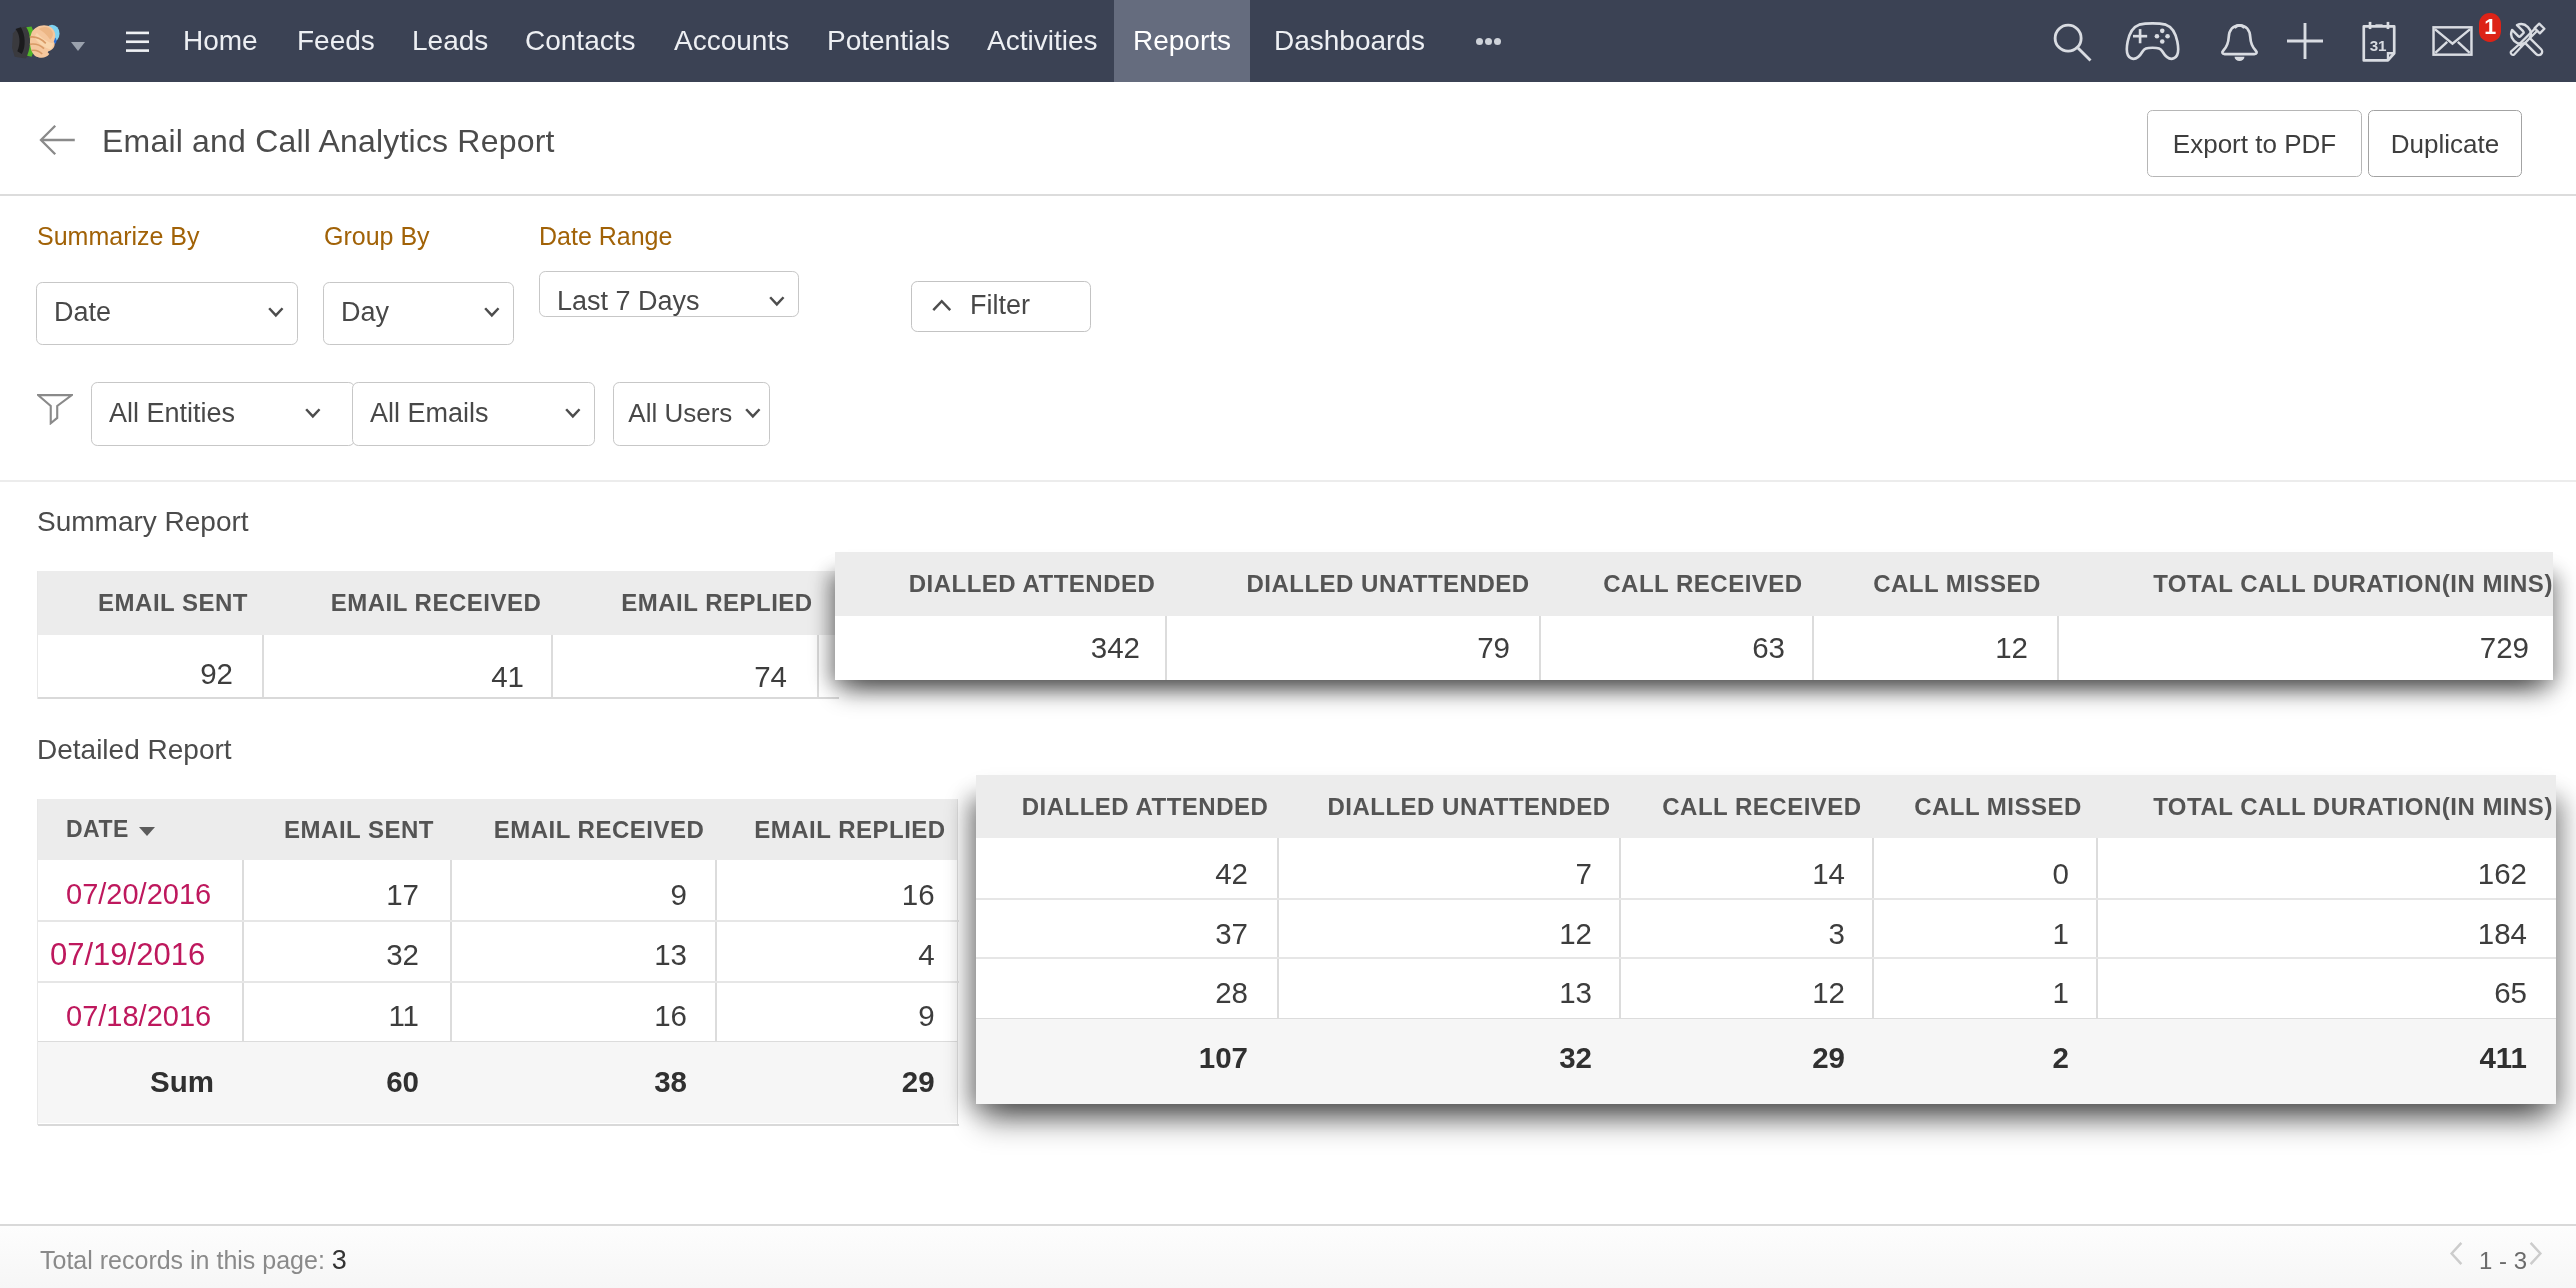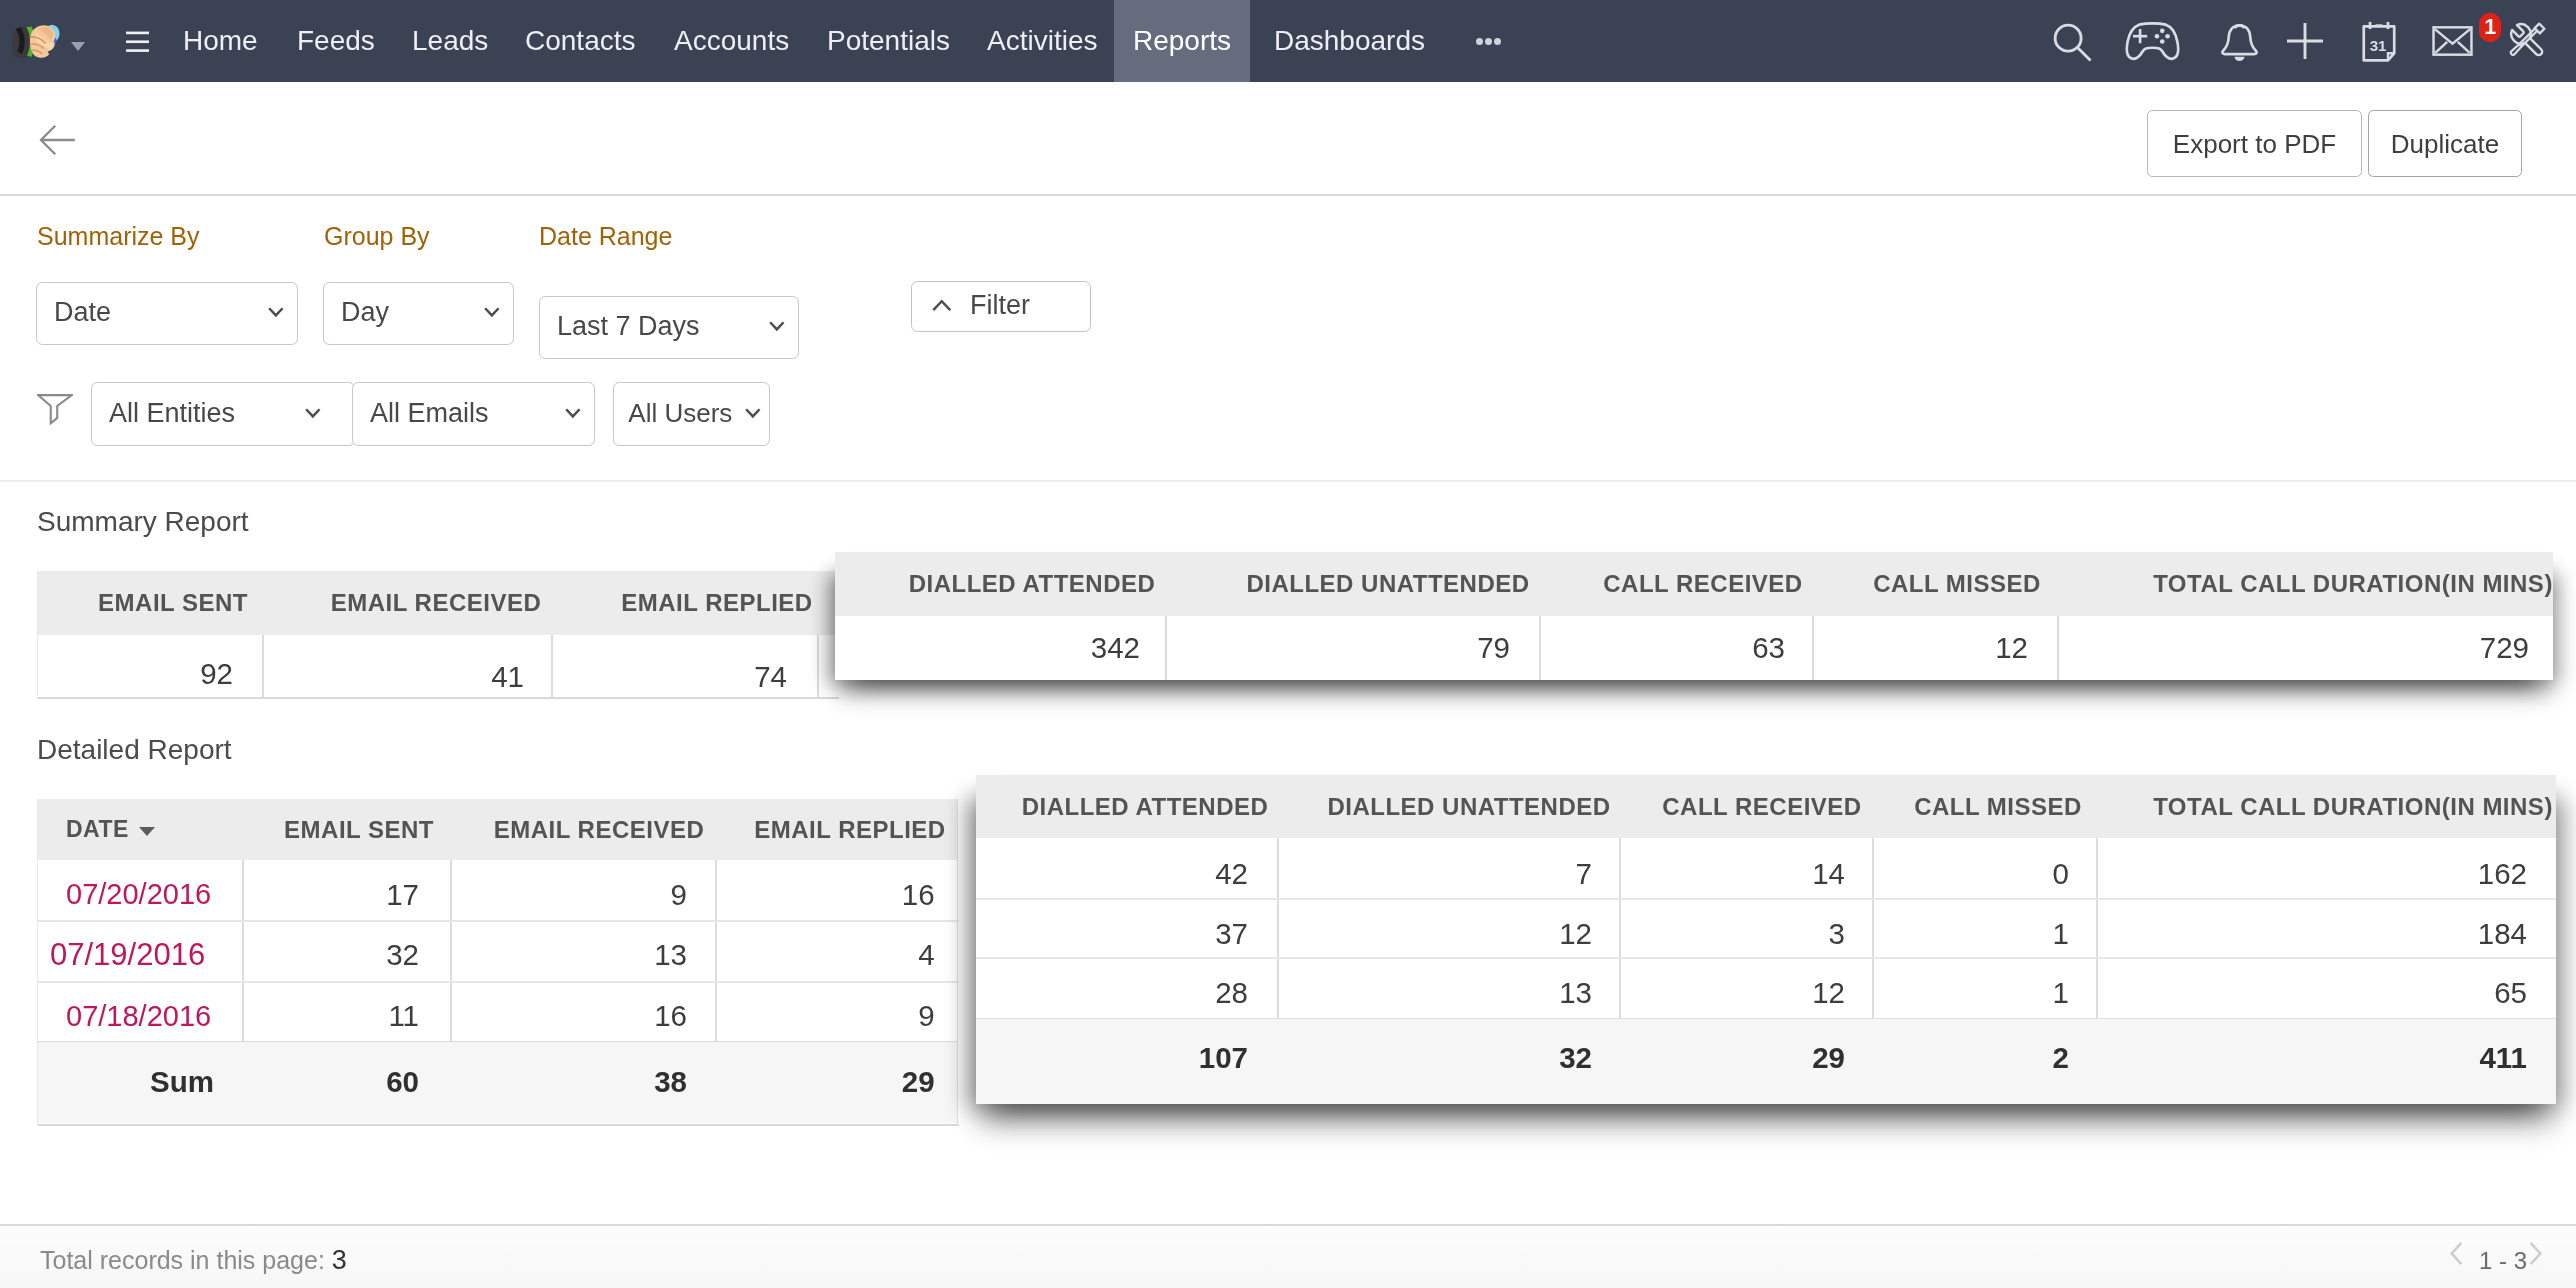--- a/index.html
+++ b/index.html
@@ -118,39 +118,40 @@
 <path d="M19.2 1.6 L22.4 4.8 L19.6 7.6 L16.4 4.4 Z" stroke="#d9dce2" stroke-width="1.4" fill="none" stroke-linejoin="round"></path>
 <path d="M18 6 L8.2 15.8" stroke="#d9dce2" stroke-width="1.4" fill="none"></path>
 <path d="M16.6 4.6 L7 14.2" stroke="#d9dce2" stroke-width="1.4" fill="none"></path>
 <path d="M7 14.2 L8.2 15.8 L3.8 20.6 A1.4 1.4 0 0 1 1.8 18.8 L7 14.2 Z" stroke="#d9dce2" stroke-width="1.4" fill="none" stroke-linejoin="round"></path>
 </svg>
 </div>
 <svg class="abs" style="left:39px;top:124px" width="36" height="32" viewBox="0 0 40 36">
 <line x1="2" y1="18" x2="40" y2="18" stroke="#8a8a8a" stroke-width="2.6"></line>
 <path d="M18 2 L2 18 L18 34" stroke="#8a8a8a" stroke-width="2.6" fill="none"></path>
 </svg>
+<span class="title">Email and Call Analytics Report</span>
 <div class="btn" style="left:2147px;width:215px;">Export to PDF</div>
 <div class="btn" style="left:2368px;width:154px;border-color:#a3a3a3;">Duplicate</div>
 <div class="hline" style="top:194px"></div>
 <span class="flabel" style="left:37px">Summarize By</span>
 <span class="flabel" style="left:324px">Group By</span>
 <span class="flabel" style="left:539px">Date Range</span>
 <div class="sel" style="left:36px;top:282px;width:262px;height:63px">
       <span class="st" style="left:17px;line-height:59px;font-size:27px">Date</span>
       <svg class="chev" style="left:229px;top:23px" width="19.7" height="12.5" viewBox="0 0 22 14">
         <path d="M3.5 2.5 L11 10.5 L18.5 2.5" stroke="#4d4d4d" stroke-width="2.8" fill="none"></path>
       </svg>
     </div>
 <div class="sel" style="left:323px;top:282px;width:191px;height:63px">
       <span class="st" style="left:17px;line-height:59px;font-size:27px">Day</span>
       <svg class="chev" style="left:158px;top:23px" width="19.7" height="12.5" viewBox="0 0 22 14">
         <path d="M3.5 2.5 L11 10.5 L18.5 2.5" stroke="#4d4d4d" stroke-width="2.8" fill="none"></path>
       </svg>
     </div>
-<div class="sel" style="left:539px;top:296px;width:260px;height:63px">
+<div class="sel" style="left:539px;top:271px;width:260px;height:46px">
       <span class="st" style="left:17px;line-height:59px;font-size:27px">Last 7 Days</span>
       <svg class="chev" style="left:227px;top:23px" width="19.7" height="12.5" viewBox="0 0 22 14">
         <path d="M3.5 2.5 L11 10.5 L18.5 2.5" stroke="#4d4d4d" stroke-width="2.8" fill="none"></path>
       </svg>
     </div>
 <div class="sel" style="left:911px;top:281px;width:180px;height:51px;border-color:#c3c3c3">
 <svg class="chev" style="left:19px;top:17px" width="21.5" height="13.4" viewBox="0 0 24 15">
         <path d="M2.5 12.5 L12 2.5 L21.5 12.5" stroke="#4d4d4d" stroke-width="2.8" fill="none"></path>
       </svg>
 <span class="st" style="left:58px;line-height:47px;font-size:27px;">Filter</span>

